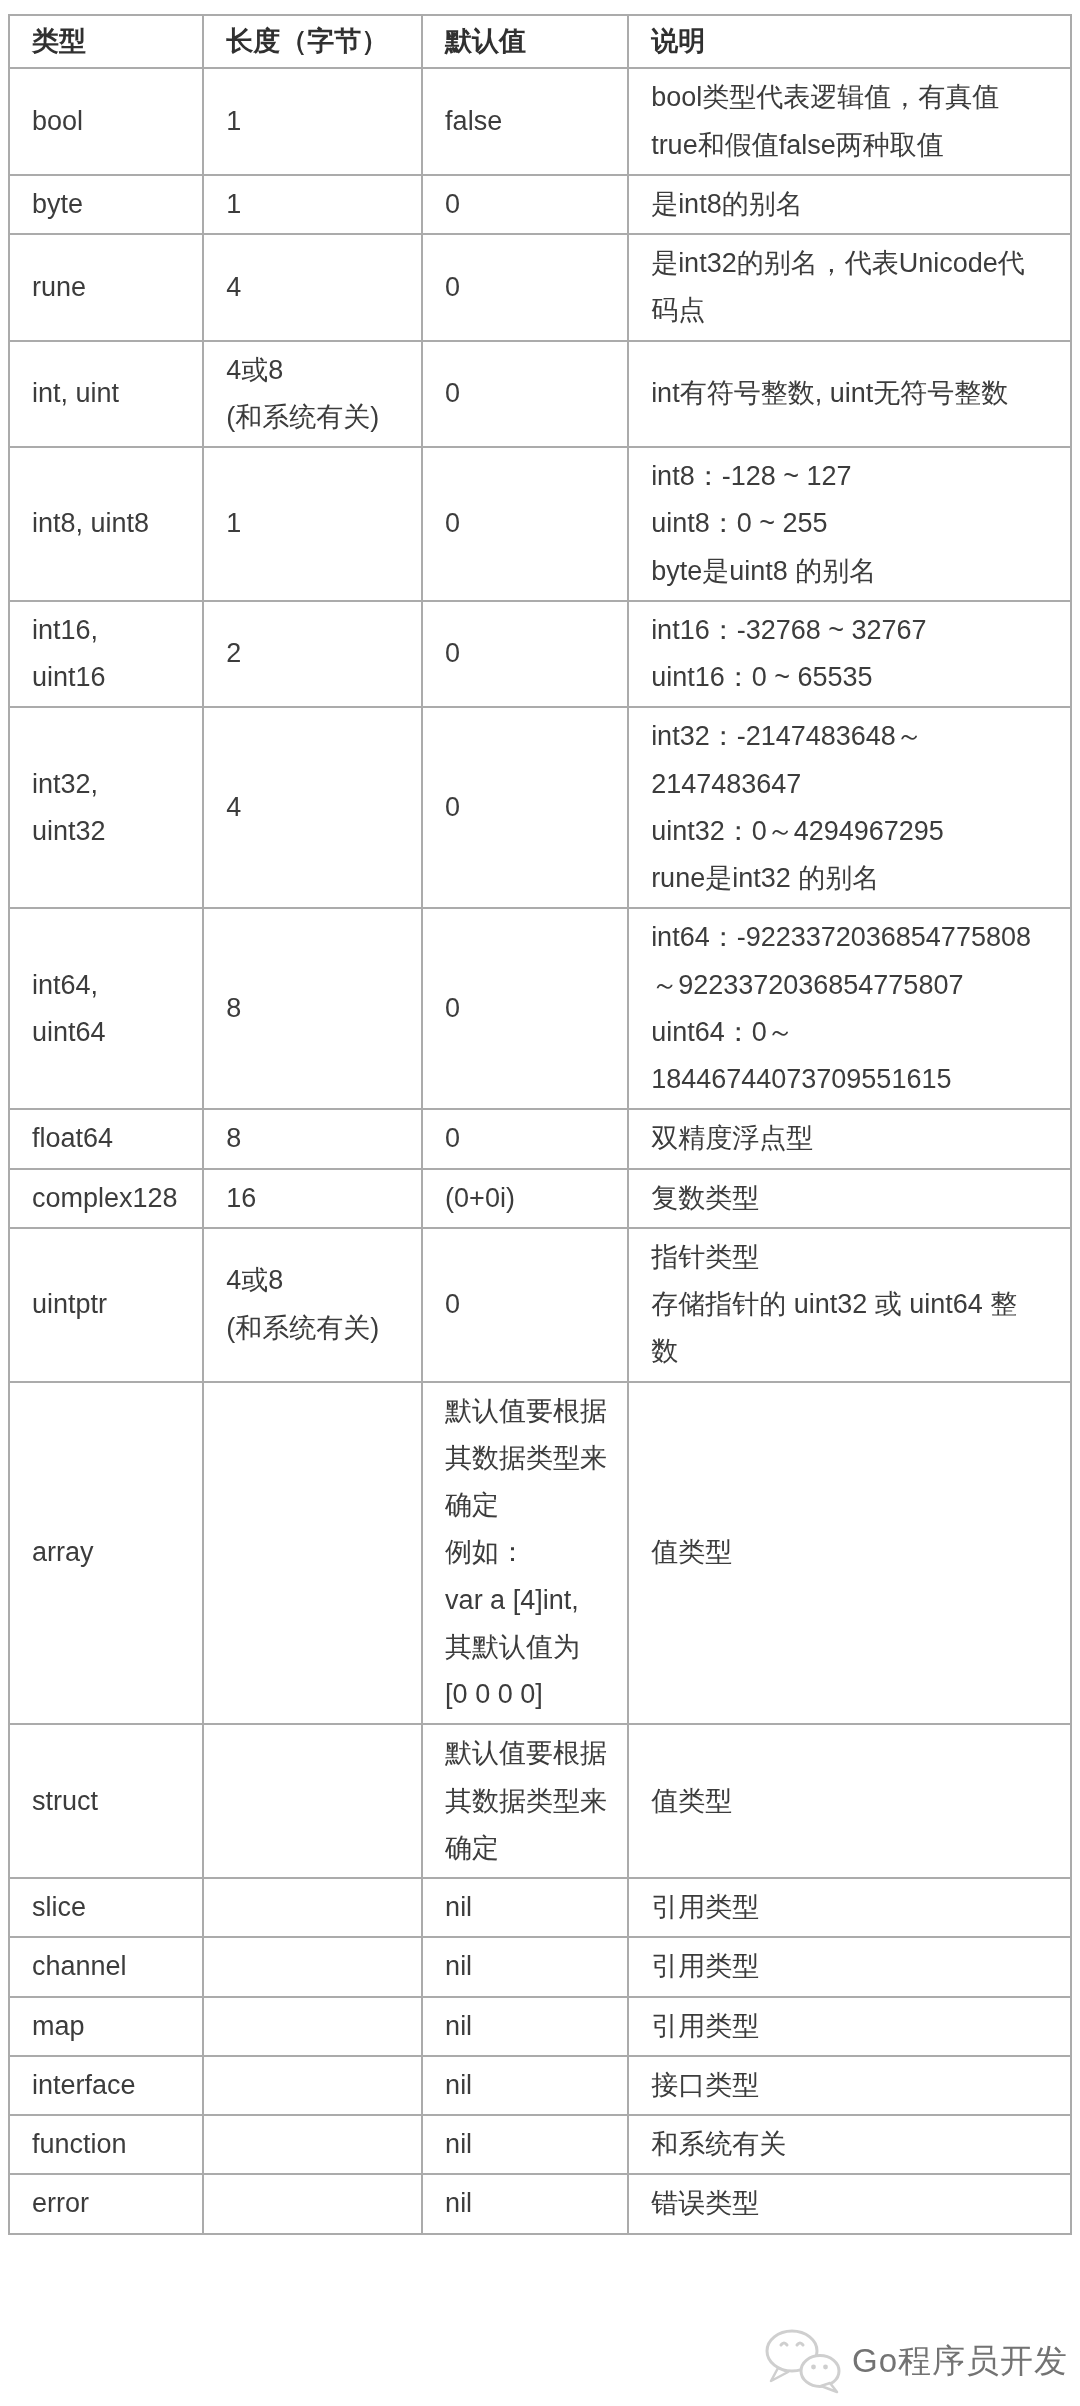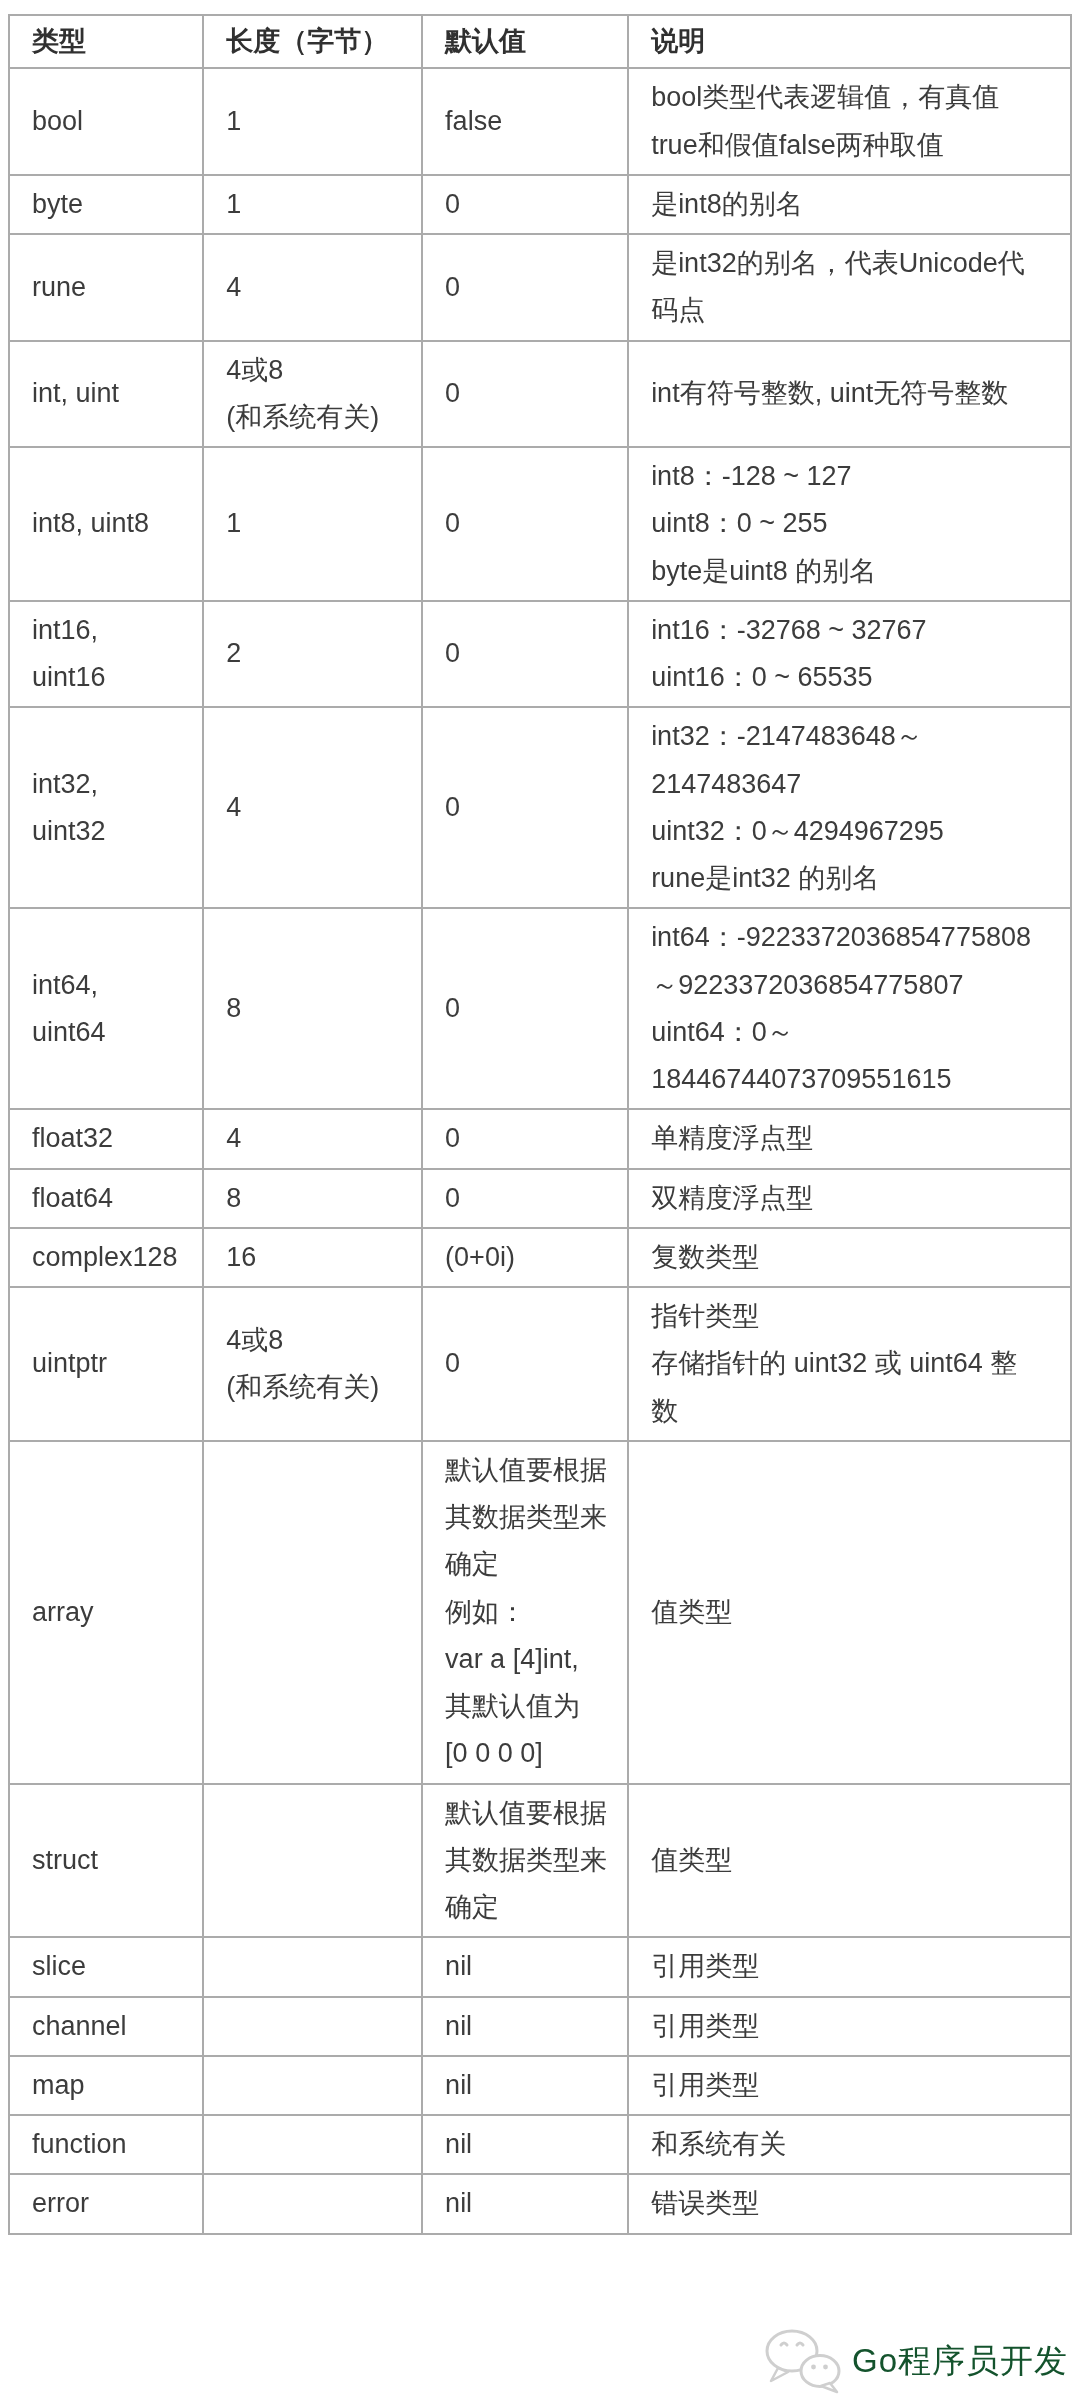--- a/index.html
+++ b/index.html
@@ -47,21 +47,21 @@
   .watermark {
     position: absolute;
     right: 12px;
     bottom: 10px;
     display: flex;
     align-items: center;
     gap: 8px;
     pointer-events: none;
   }
   .watermark .wm-text {
-    color: #14532d;
+    color: #737373;
     font-size: 33px;
     letter-spacing: 1px;
     text-shadow: 0 1px 0 #ffffff;
     white-space: nowrap;
   }
   .watermark svg { display: block; }
 </style>
 </head>
 <body>
 
@@ -140,26 +140,20 @@
           <td>int64,
 uint64</td>
           <td>8</td>
           <td>0</td>
           <td>int64：-9223372036854775808
 ～9223372036854775807
 uint64：0～
 18446744073709551615</td>
         </tr>
         <tr>
-          <td>float32</td>
-          <td>4</td>
-          <td>0</td>
-          <td>单精度浮点型</td>
-        </tr>
-        <tr>
           <td>float64</td>
           <td>8</td>
           <td>0</td>
           <td>双精度浮点型</td>
         </tr>
         <tr>
           <td>complex128</td>
           <td>16</td>
           <td>(0+0i)</td>
           <td>复数类型</td>
@@ -203,20 +197,26 @@
           <td>channel</td>
           <td></td>
           <td>nil</td>
           <td>引用类型</td>
         </tr>
         <tr>
           <td>map</td>
           <td></td>
           <td>nil</td>
           <td>引用类型</td>
+        </tr>
+        <tr>
+          <td>interface</td>
+          <td></td>
+          <td>nil</td>
+          <td>接口类型</td>
         </tr>
         <tr>
           <td>function</td>
           <td></td>
           <td>nil</td>
           <td>和系统有关</td>
         </tr>
         <tr>
           <td>error</td>
           <td></td>

